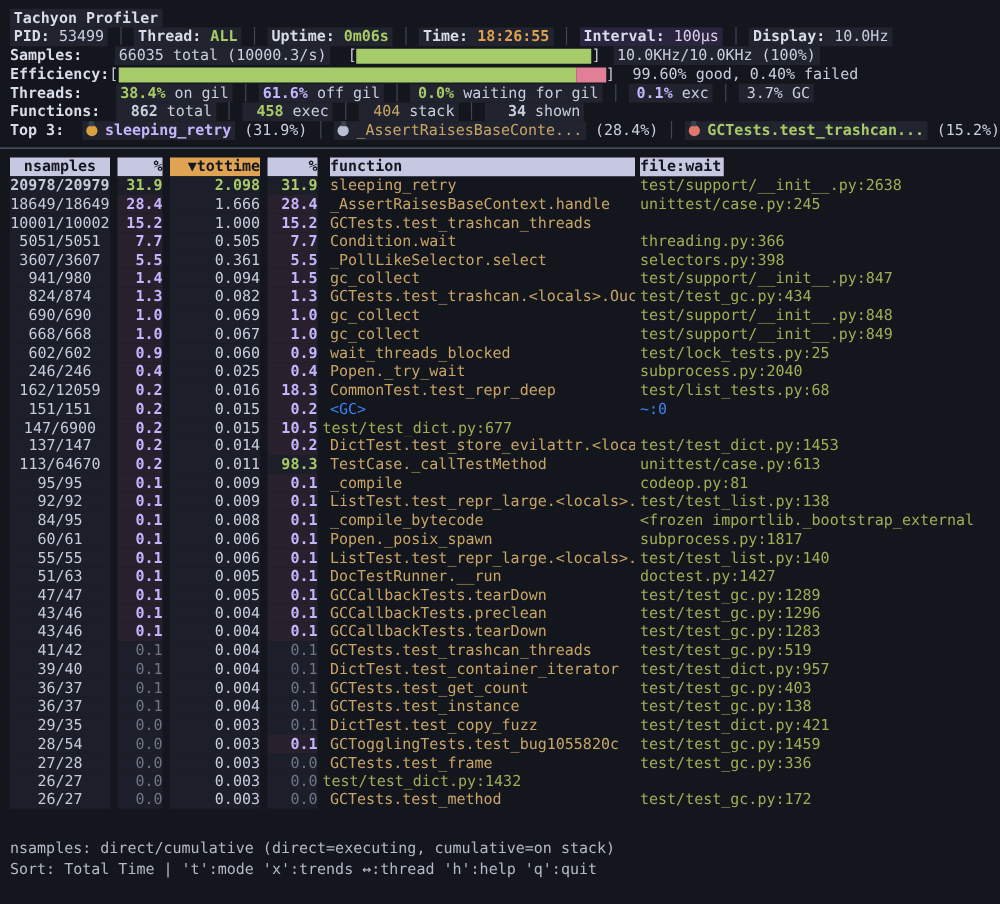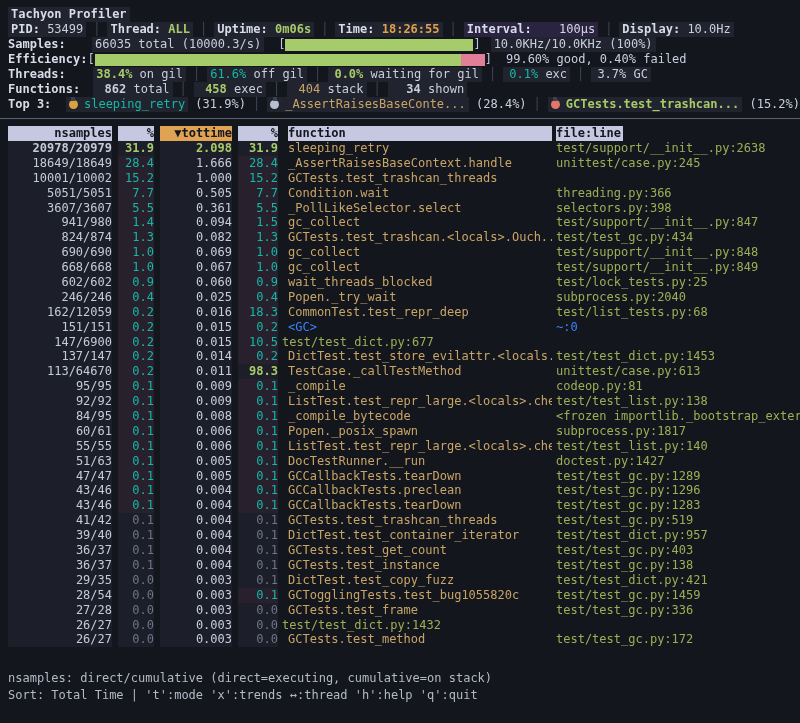--- a/index.html
+++ b/index.html
@@ -7,46 +7,46 @@
     width:800px;height:723px;overflow:hidden;
     background:#14161e;color:#ccd1e0;
     font-family:"DejaVu Sans Mono", monospace;
     font-size:12px;
   }
   .line{display:flex;align-items:center;height:15px;line-height:15px;padding-left:8px;white-space:pre;}
   .pad-top{padding-top:7px;}
   .lbl{font-weight:bold;color:#d8dce8;}
   .llabel{display:inline-block;width:78px;font-weight:bold;color:#d8dce8;}
   .chip{background:#21242f;padding:0 3px;display:inline-flex;align-items:center;white-space:pre;}
-  .chip.purple{background:#2a2440;gap:20px;}
+  .chip.purple{background:#2a2440;}
   .sep{color:#3f4656;margin:0 7px;}
   .c-norm{color:#c9cede;}
   .c-green{color:#a8cb68;font-weight:bold;}
-  .c-red{color:#14b8a6;font-weight:normal;}
+  .c-red{color:#c4b5fd;font-weight:bold;}
   .c-orange{color:#dfa04f;font-weight:bold;}
   .c-tan{color:#c8a566;}
   .c-olive{color:#9fae55;}
   .c-gray{color:#6f7486;}
   .c-dim{color:#3b82f6;}
   .c-purple{color:#d9d4e8;}
   .bracket{color:#c2c7d6;}
   .bar{display:inline-flex;height:12px;}
   .bar-green{background:#a5cb6b;height:12px;}
   .bar-pink{background:#e07f95;height:12px;}
   .rule{height:1px;background:#5b6171;margin:6px 0 7px 0;}
   
   .thead{display:flex;height:15px;line-height:15px;padding-left:8px;white-space:pre;}
   .hcell{background:#c6c8e2;color:#15161e;font-weight:bold;}
   .hcell.sorted{background:#e0a353;}
   .trow{display:flex;height:14.9px;line-height:14.9px;padding-left:8px;white-space:pre;}
-  .ns{width:104px;text-align:right;flex:none;}
+  .ns{width:80px;text-align:center;flex:none;}
   .p1{width:36px;text-align:right;margin-left:6px;flex:none;}
   .tt{width:72px;text-align:right;margin-left:6px;flex:none;}
   .p2{width:40px;text-align:right;margin-left:6px;flex:none;}
-  .fn{width:264px;margin-left:10px;overflow:hidden;flex:none;text-align:left;}
+  .fn{width:244px;margin-left:10px;overflow:hidden;flex:none;text-align:left;}
   .fl{flex:1;margin-left:4px;overflow:hidden;text-align:left;}
   .fl-h{flex:none;padding-right:2px;}
   .trow .num{background:#1c1f29;}
   .trow .num.c-red{background:#29202e;}
   .trow .ns{color:#c6cbdb;}
   
   .medal{width:9px;height:9px;border-radius:50%;display:inline-block;margin-right:6px;flex:none;position:relative;}
   .medal:before{content:"";position:absolute;top:-3px;left:2.5px;width:4px;height:4px;background:#3c4150;}
   .medal.gold{background:#d9a13f;}
   .medal.silver{background:#b8bfd0;}
@@ -78,21 +78,21 @@
   <span class="bracket">]</span>
   <span class="c-norm" style="margin-left:14px;">99.60% good, 0.40% failed</span>
 </div>
 
 <div class="line" id="threads-line"><span class="llabel">Threads:</span><span> </span><span class="chip"><span class="c-green" style="display: inline-block; min-width: 32px; text-align: right;">38.4%</span><span class="c-norm"> on gil</span></span><span class="sep">│</span><span class="chip"><span class="c-red" style="display: inline-block; min-width: 32px; text-align: right;">61.6%</span><span class="c-norm"> off gil</span></span><span class="sep">│</span><span class="chip"><span class="c-green" style="display: inline-block; min-width: 32px; text-align: right;">0.0%</span><span class="c-norm"> waiting for gil</span></span><span class="sep">│</span><span class="chip"><span class="c-red" style="display: inline-block; min-width: 32px; text-align: right;">0.1%</span><span class="c-norm"> exc</span></span><span class="sep">│</span><span class="chip"><span class="c-norm" style="display: inline-block; min-width: 32px; text-align: right;">3.7%</span><span class="c-norm"> GC</span></span></div>
 <div class="line" id="functions-line"><span class="llabel">Functions:</span><span> </span><span class="chip"><span class="c-norm" style="display: inline-block; min-width: 30px; text-align: right; font-weight: bold;">862</span><span class="c-norm"> total</span></span><span class="sep">│</span><span class="chip"><span class="c-green" style="display: inline-block; min-width: 30px; text-align: right;">458</span><span class="c-norm"> exec</span></span><span class="sep">│</span><span class="chip"><span class="c-tan" style="display: inline-block; min-width: 30px; text-align: right;">404</span><span class="c-norm"> stack</span></span><span class="sep">│</span><span class="chip"><span class="c-norm" style="display: inline-block; min-width: 30px; text-align: right; font-weight: bold;">34</span><span class="c-norm"> shown</span></span></div>
 <div class="line" id="top3-line"><span class="llabel">Top 3:</span><span> </span><span class="chip"><span class="medal gold"></span><span class="c-red">sleeping_retry</span></span><span class="c-norm"> (31.9%)</span><span class="sep">│</span><span class="chip"><span class="medal silver"></span><span class="c-tan">_AssertRaisesBaseConte...</span></span><span class="c-norm"> (28.4%)</span><span class="sep">│</span><span class="chip"><span class="medal bronze"></span><span class="c-green">GCTests.test_trashcan...</span></span><span class="c-norm"> (15.2%)</span></div>
 
 <div class="rule"></div>
 
-<div class="thead" id="table-header"><span class="hcell ns">nsamples</span><span class="hcell p1">%</span><span class="hcell tt sorted">▼tottime</span><span class="hcell p2">%</span><span class="hcell fn">function</span><span class="hcell fl fl-h">file:line</span></div>
+<div class="thead" id="table-header"><span class="hcell ns">nsamples</span><span class="hcell p1">%</span><span class="hcell tt sorted">▼tottime</span><span class="hcell p2">%</span><span class="hcell fn">function</span><span class="hcell fl fl-h">file:wait</span></div>
 <div id="table-body">
     <div class="trow"><span class="cell ns num c-green">20978/20979</span><span class="cell p1 num c-green">31.9</span><span class="cell tt num c-green">2.098</span><span class="cell p2 num c-green">31.9</span><span class="cell fn c-tan">sleeping_retry</span><span class="cell fl c-olive">test/support/__init__.py:2638</span></div>
     <div class="trow"><span class="cell ns num c-norm">18649/18649</span><span class="cell p1 num c-red">28.4</span><span class="cell tt num c-norm">1.666</span><span class="cell p2 num c-red">28.4</span><span class="cell fn c-tan">_AssertRaisesBaseContext.handle</span><span class="cell fl c-olive">unittest/case.py:245</span></div>
     <div class="trow"><span class="cell ns num c-norm">10001/10002</span><span class="cell p1 num c-red">15.2</span><span class="cell tt num c-norm">1.000</span><span class="cell p2 num c-red">15.2</span><span class="cell fn c-tan">GCTests.test_trashcan_threads</span></div>
     <div class="trow"><span class="cell ns num c-norm">5051/5051</span><span class="cell p1 num c-red">7.7</span><span class="cell tt num c-norm">0.505</span><span class="cell p2 num c-red">7.7</span><span class="cell fn c-tan">Condition.wait</span><span class="cell fl c-olive">threading.py:366</span></div>
     <div class="trow"><span class="cell ns num c-norm">3607/3607</span><span class="cell p1 num c-red">5.5</span><span class="cell tt num c-norm">0.361</span><span class="cell p2 num c-red">5.5</span><span class="cell fn c-tan">_PollLikeSelector.select</span><span class="cell fl c-olive">selectors.py:398</span></div>
     <div class="trow"><span class="cell ns num c-norm">941/980</span><span class="cell p1 num c-red">1.4</span><span class="cell tt num c-norm">0.094</span><span class="cell p2 num c-red">1.5</span><span class="cell fn c-tan">gc_collect</span><span class="cell fl c-olive">test/support/__init__.py:847</span></div>
     <div class="trow"><span class="cell ns num c-norm">824/874</span><span class="cell p1 num c-red">1.3</span><span class="cell tt num c-norm">0.082</span><span class="cell p2 num c-red">1.3</span><span class="cell fn c-tan">GCTests.test_trashcan.&lt;locals&gt;.Ouch....</span><span class="cell fl c-olive">test/test_gc.py:434</span></div>
     <div class="trow"><span class="cell ns num c-norm">690/690</span><span class="cell p1 num c-red">1.0</span><span class="cell tt num c-norm">0.069</span><span class="cell p2 num c-red">1.0</span><span class="cell fn c-tan">gc_collect</span><span class="cell fl c-olive">test/support/__init__.py:848</span></div>
     <div class="trow"><span class="cell ns num c-norm">668/668</span><span class="cell p1 num c-red">1.0</span><span class="cell tt num c-norm">0.067</span><span class="cell p2 num c-red">1.0</span><span class="cell fn c-tan">gc_collect</span><span class="cell fl c-olive">test/support/__init__.py:849</span></div>

